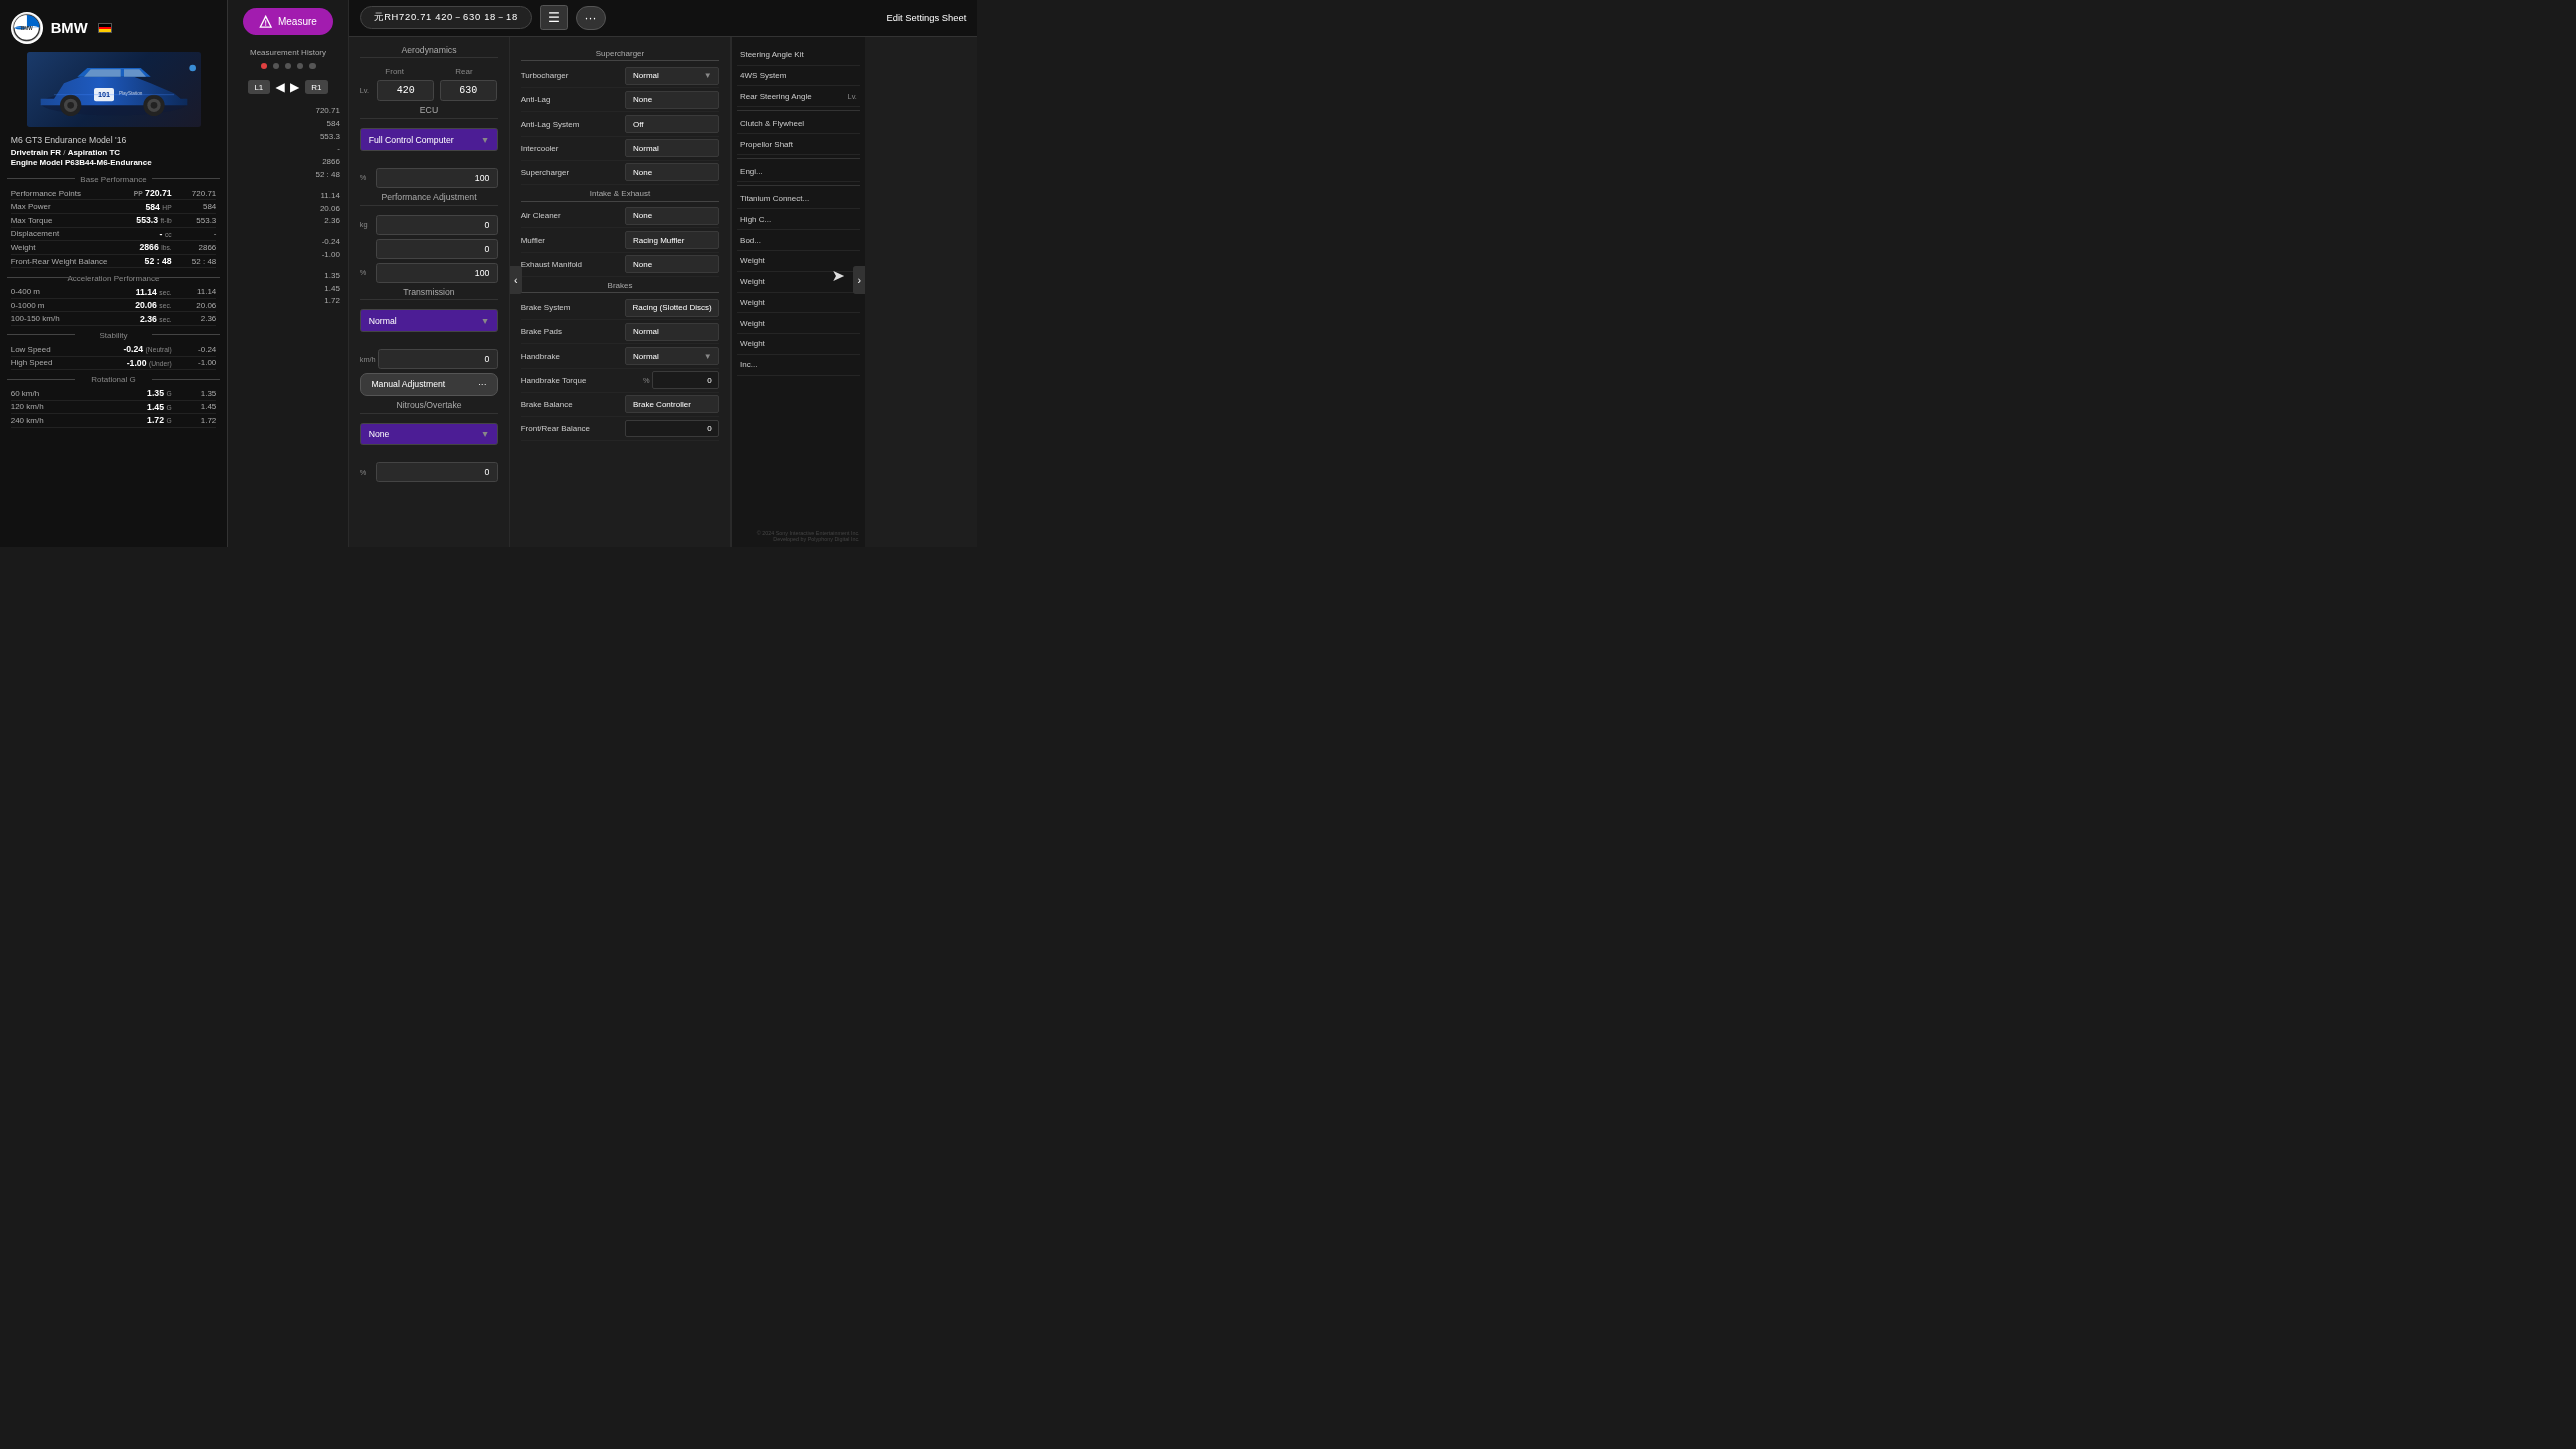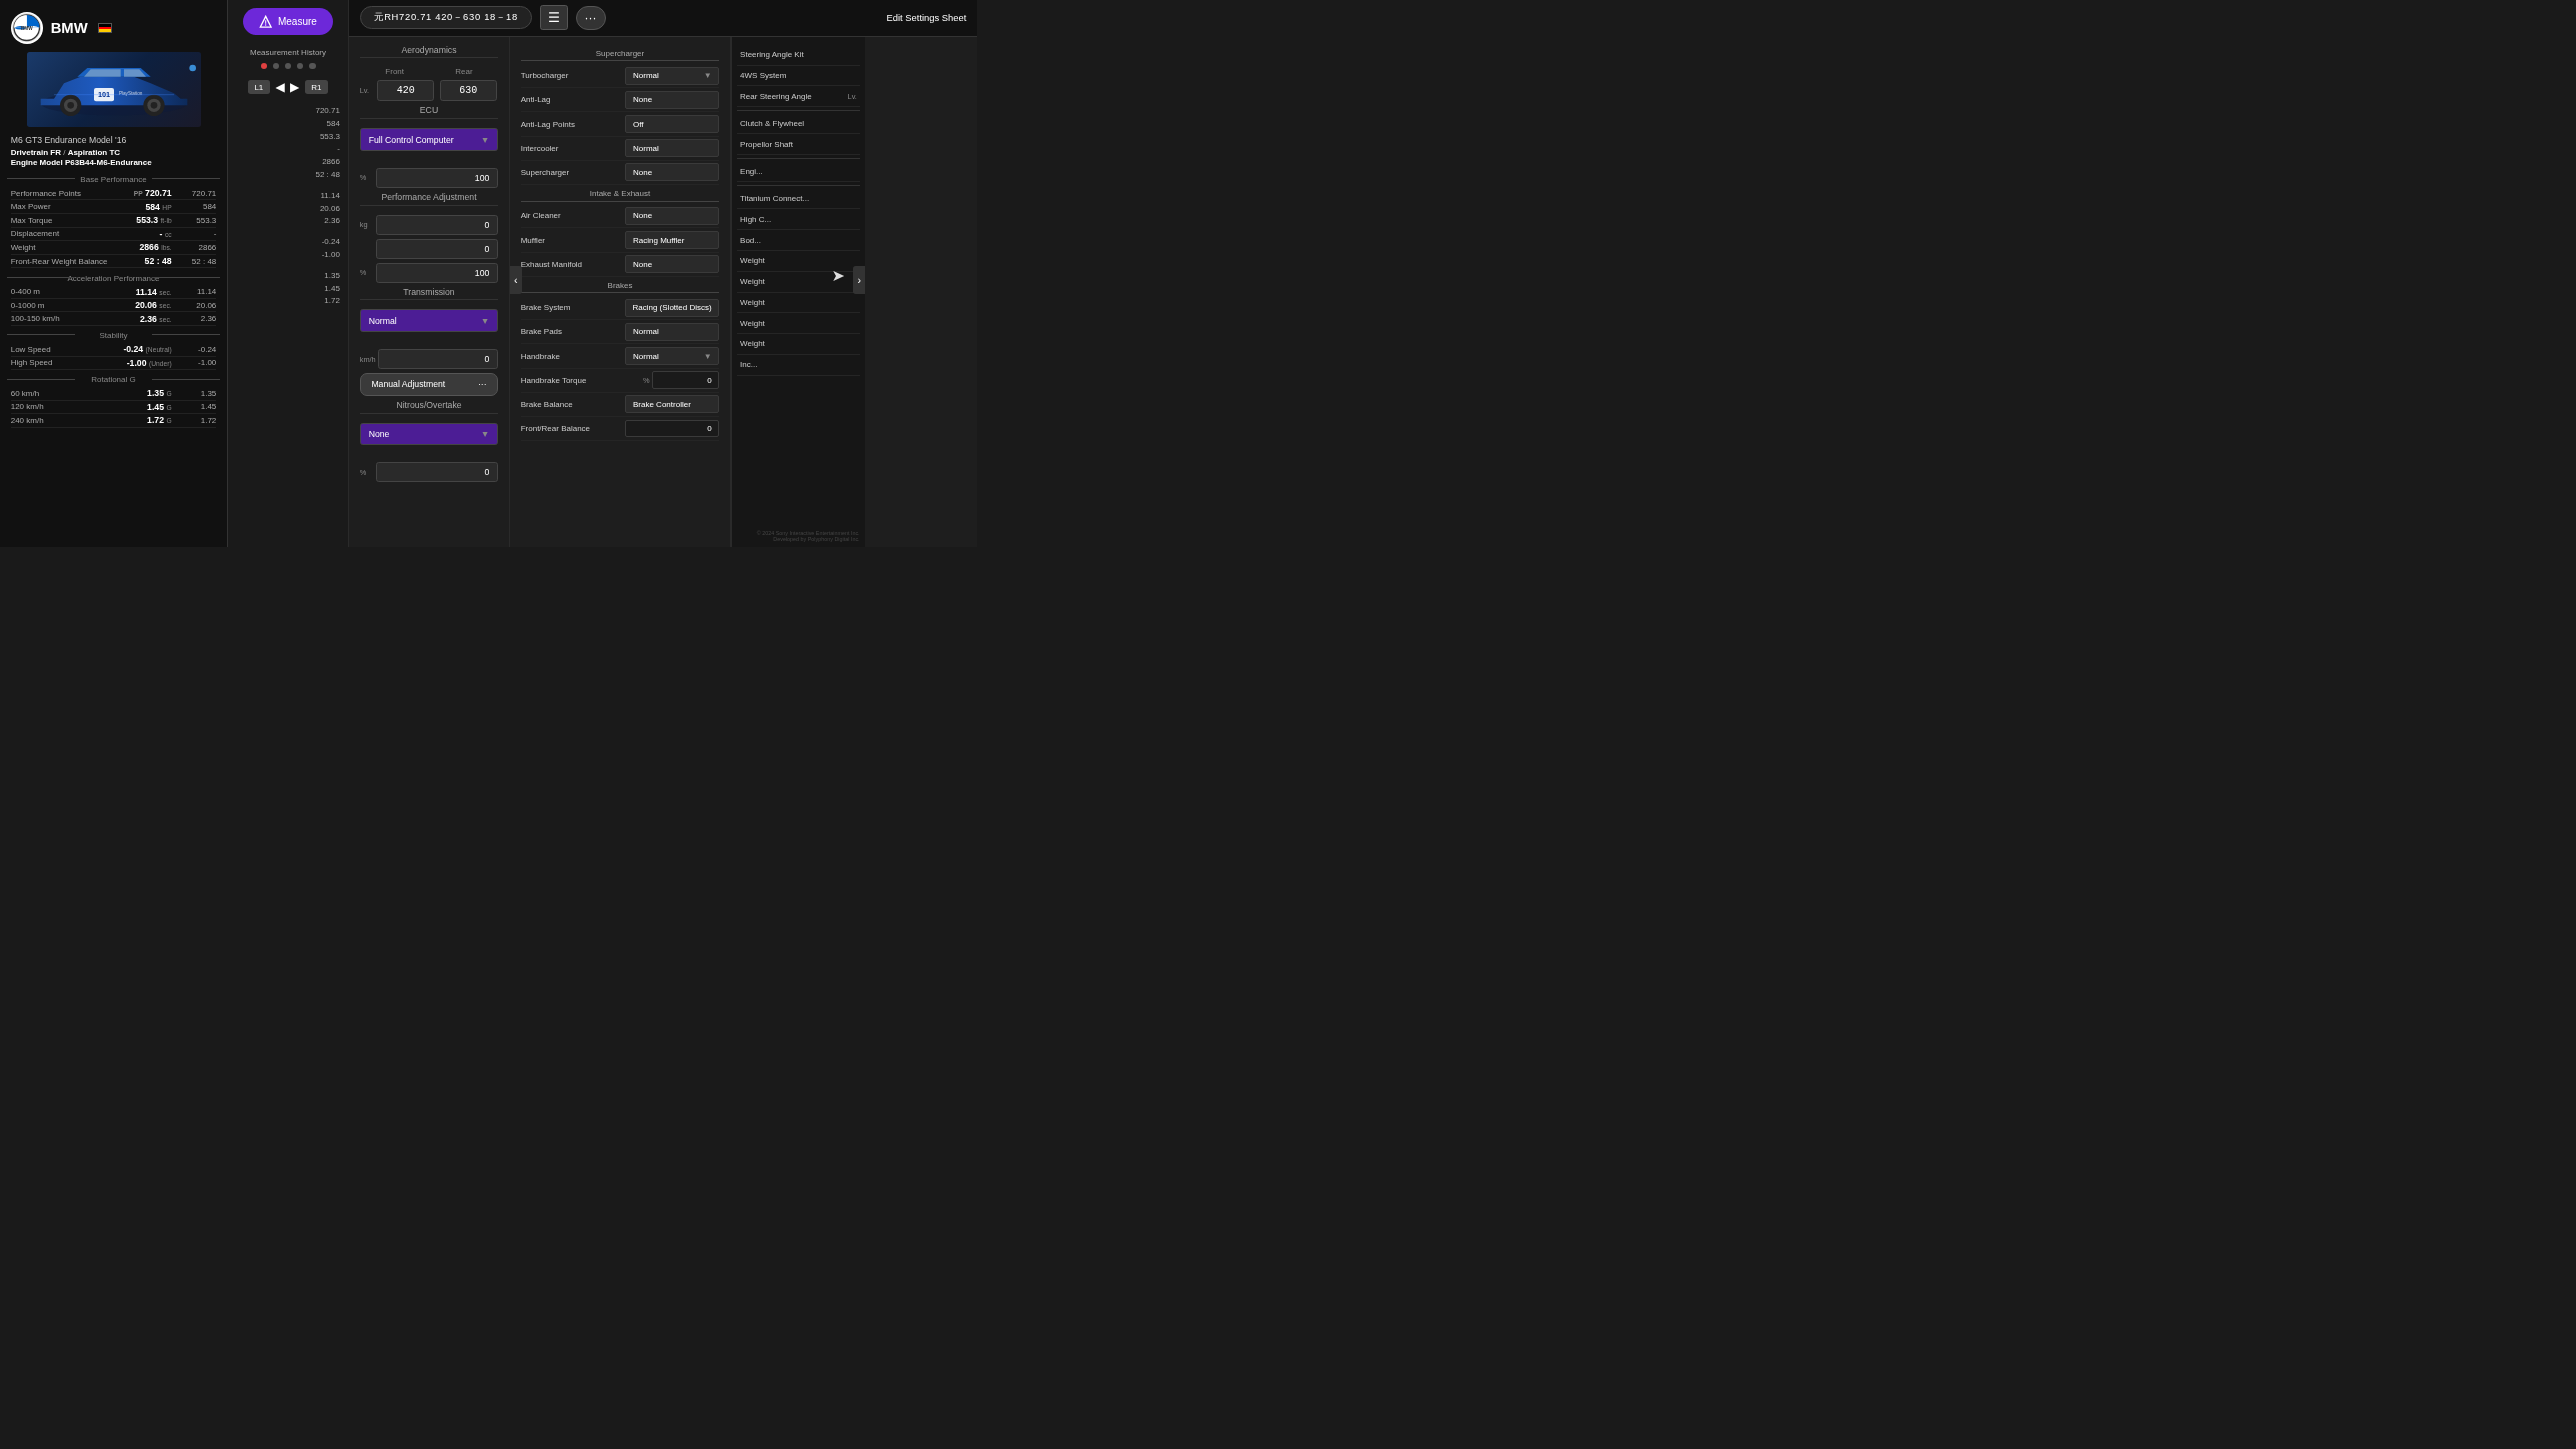--- a/index.html
+++ b/index.html
@@ -171,21 +171,21 @@
       min-width: 121px;
       background: #1a1a1a;
       border-right: 0.7px solid #2a2a2a;
       display: flex;
       flex-direction: column;
       align-items: center;
       padding: 8px 5.4px;
     }
 
     .measure-btn {
-      background: #6d28d9;
+      background: #a21caf;
       border: none;
       color: #fff;
       padding: 6.7px 16px;
       border-radius: 16px;
       font-size: 10px;
       cursor: pointer;
       display: flex;
       align-items: center;
       gap: 5.4px;
       margin-bottom: 13.4px;
@@ -884,21 +884,21 @@
           <span class="dropdown-arrow">▼</span>
         </div>
       </div>
       <div class="setting-row">
         <span class="setting-key">Anti-Lag</span>
         <div class="setting-val-box">
           <span>None</span>
         </div>
       </div>
       <div class="setting-row">
-        <span class="setting-key">Anti-Lag Points</span>
+        <span class="setting-key">Anti-Lag System</span>
         <div class="setting-val-box">
           <span>Off</span>
         </div>
       </div>
       <div class="setting-row">
         <span class="setting-key">Intercooler</span>
         <div class="setting-val-box">
           <span>Normal</span>
         </div>
       </div>

